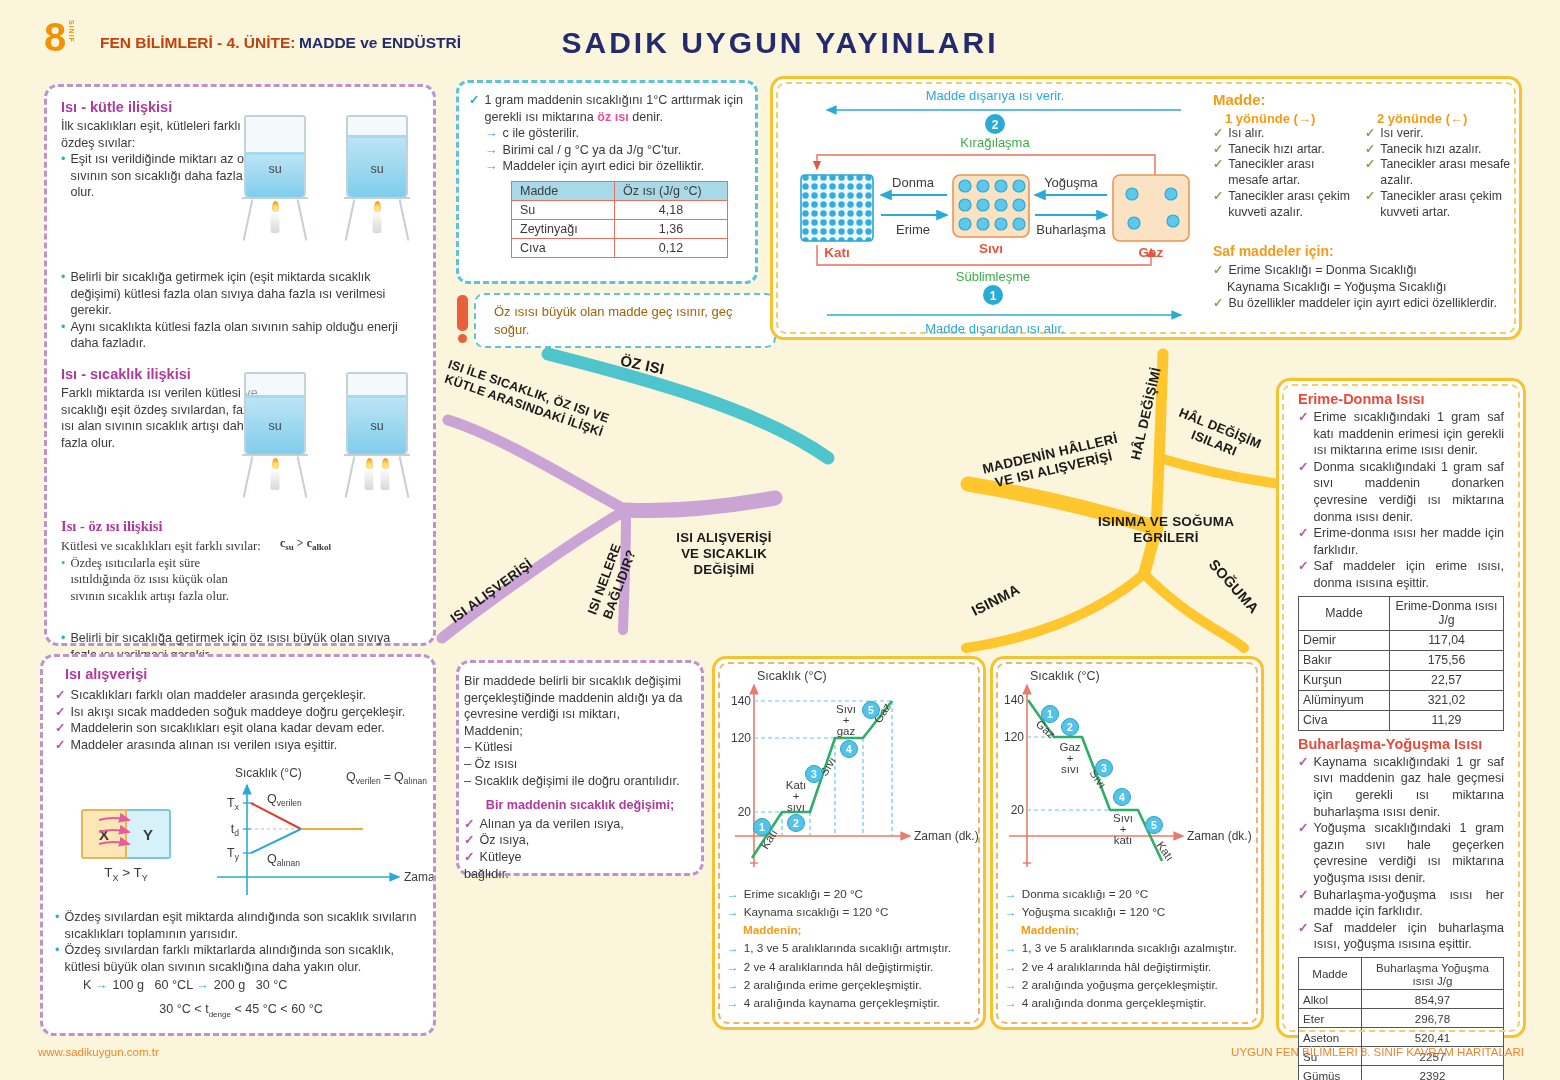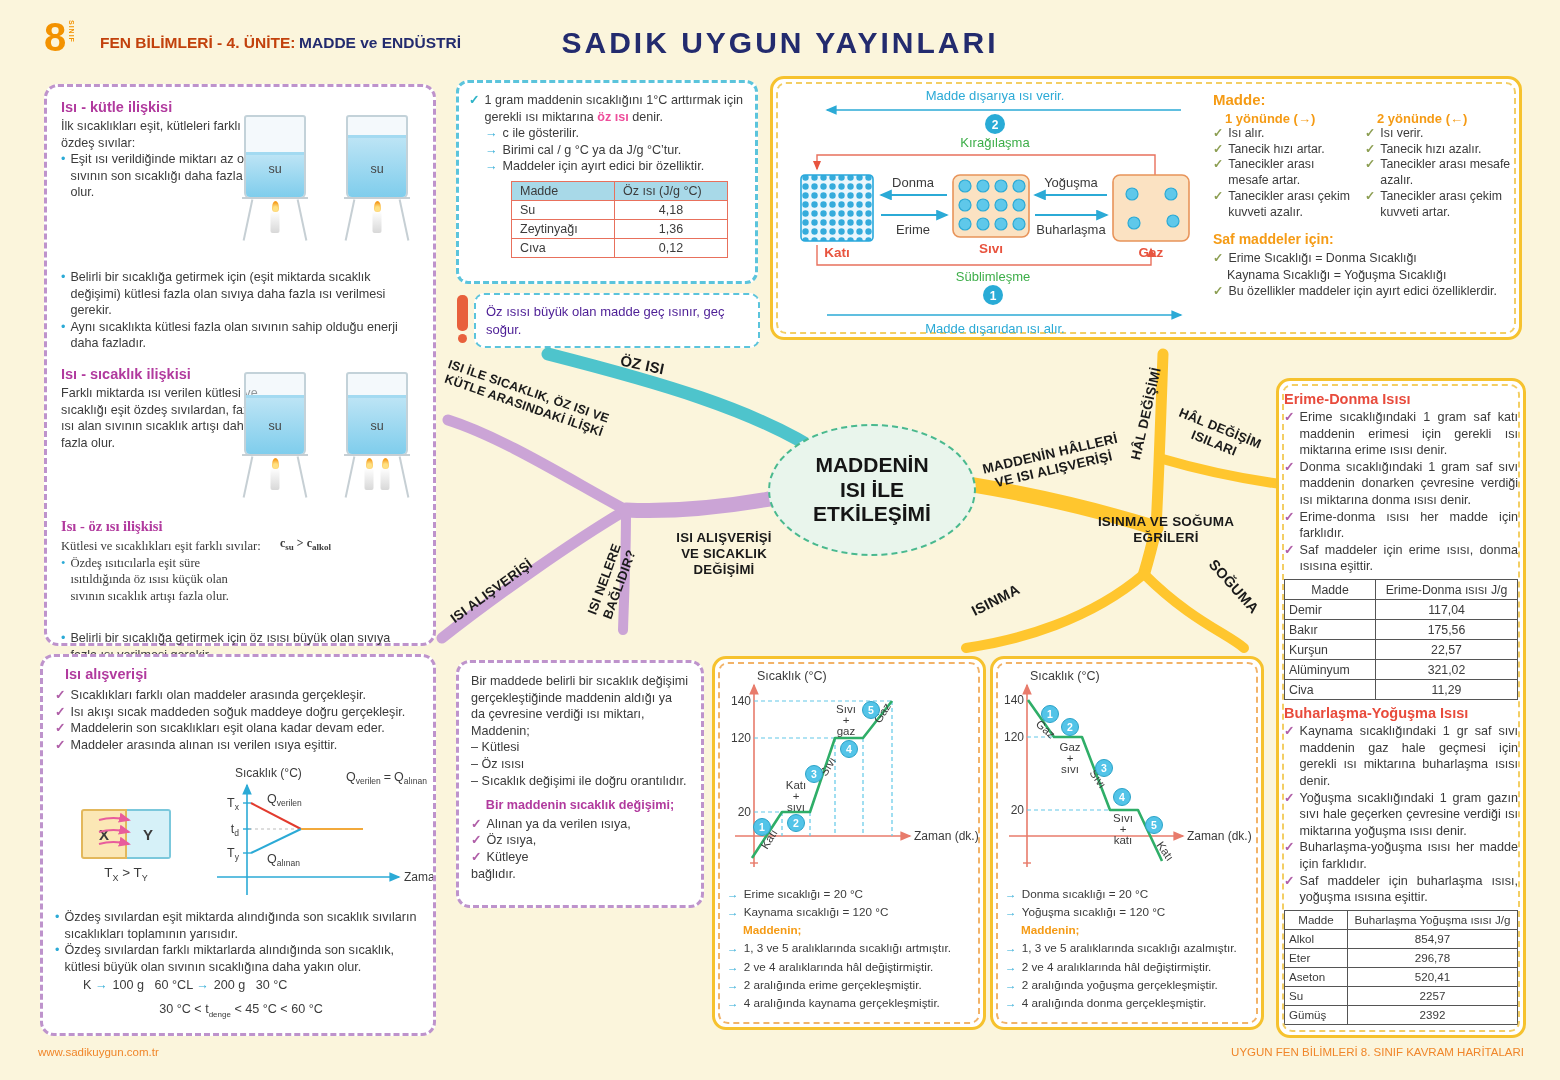--- a/index.html
+++ b/index.html
@@ -50,22 +50,22 @@
   .candle.two2{left:calc(50% + 8px);}
   .flame{position:absolute;top:-10px;left:50%;transform:translateX(-50%);width:7px;height:11px;
          background:radial-gradient(circle at 50% 72%,#FFE082 25%,#F59D1E 75%);
          border-radius:50% 50% 50% 50%/65% 65% 35% 35%;}
   
   .oz-table{border-collapse:collapse;margin:6px 0 0 42px;font-size:12.5px;}
   .oz-table td,.oz-table th{border:1.4px solid #E8705C;padding:2px 8px;}
   .oz-table th{background:#A8D9E8;text-align:left;font-weight:normal;}
   .oz-table td.v{text-align:center;}
   
-  .warn-box{border:2.5px dashed #5BC4DC;border-radius:10px;background:#fff;color:#4c1d95;
-            font-size:13px;line-height:1.35;padding:8px 10px;}
+  .warn-box{border:2.5px dashed #5BC4DC;border-radius:10px;background:#fff;color:#a16207;
+            font-size:13px;line-height:1.35;padding:8px 18px;}
   .excl-bar{width:11px;height:36px;background:#E8603C;border-radius:5px;}
   .excl-dot{width:9px;height:9px;background:#E8603C;border-radius:50%;margin:3px 0 0 1px;}
   
   .cloud{position:absolute;left:768px;top:424px;width:204px;height:128px;background:#E9F5EC;
          border:2.5px dashed #49B98E;border-radius:50%;display:flex;align-items:center;justify-content:center;
          text-align:center;font-weight:bold;font-size:21px;line-height:1.18;white-space:pre-line;z-index:3;color:#151515;}
   .mlabel{position:absolute;font-weight:bold;color:#1A1A1A;white-space:pre-line;z-index:3;letter-spacing:.2px;line-height:1.22;}
   
   svg text{font-family:"Liberation Sans",sans-serif;}
   .svg-cy{fill:#2BAAD6;}
@@ -439,21 +439,21 @@
           <div class="row" style="font-size:12.3px;line-height:1.28;">
               <span class="ck olive">✓</span>
               <span>Tanecikler arası mesafe azalır.</span>
             </div>
           <div class="row" style="font-size:12.3px;line-height:1.28;">
               <span class="ck olive">✓</span>
               <span>Tanecikler arası çekim kuvveti artar.</span>
             </div>
         </div>
       </div>
-      <div class="ttl-orange" style="font-size:14px;margin-top:11px;">Saf maddeler için:</div>
+      <div class="ttl-orange" style="font-size:14px;margin-top:23px;">Saf maddeler için:</div>
       <div class="row" style="font-size:12.4px;line-height:1.3;margin-top:3px;">
           <span class="ck olive">✓</span>
           <span>Erime Sıcaklığı = Donma Sıcaklığı</span>
         </div>
       <div class="row" style="font-size:12.4px;line-height:1.3;margin-left:14px;">
           <span>Kaynama Sıcaklığı = Yoğuşma Sıcaklığı</span>
         </div>
       <div class="row" style="font-size:12.4px;line-height:1.3;">
           <span class="ck olive">✓</span>
           <span>Bu özellikler maddeler için ayırt edici özelliklerdir.</span>
@@ -468,41 +468,38 @@
     <path d="M196,172 C140,205 60,262 12,300" stroke="#CBA4D6" stroke-width="11" fill="none" stroke-linecap="round"></path>
     <path d="M196,172 C196,225 194,258 193,292" stroke="#CBA4D6" stroke-width="10" fill="none" stroke-linecap="round"></path>
     <path d="M538,146 C610,158 668,172 726,190" stroke="#FFC62E" stroke-width="15" fill="none" stroke-linecap="round"></path>
     <path d="M726,190 C729,135 731,70 733,16" stroke="#FFC62E" stroke-width="11" fill="none" stroke-linecap="round"></path>
     <path d="M729,120 C770,132 818,142 858,147" stroke="#FFC62E" stroke-width="10" fill="none" stroke-linecap="round"></path>
     <path d="M726,190 C721,212 717,226 714,236" stroke="#FFC62E" stroke-width="12" fill="none" stroke-linecap="round"></path>
     <path d="M714,236 C660,282 590,302 536,310" stroke="#FFC62E" stroke-width="10" fill="none" stroke-linecap="round"></path>
     <path d="M714,236 C760,282 798,296 814,310" stroke="#FFC62E" stroke-width="10" fill="none" stroke-linecap="round"></path>
   </svg>
 
-  <div class="cloud">MADDENİN
-ISI İLE
-ETKİLEŞİMİ</div>
   <div class="mlabel" style="left:620px;top:356px;font-size:15px;transform:rotate(12deg);">ÖZ ISI</div>
   <div class="mlabel" style="left:434px;top:384px;width:184px;font-size:12.5px;text-align:center;transform:rotate(19deg);">ISI İLE SICAKLIK, ÖZ ISI VE KÜTLE ARASINDAKİ İLİŞKİ</div>
   <div class="mlabel" style="left:440px;top:574px;width:130px;font-size:13.5px;transform:rotate(-36deg);">ISI ALIŞVERİŞİ</div>
   <div class="mlabel" style="left:566px;top:566px;width:92px;font-size:13px;text-align:center;transform:rotate(-70deg);">ISI NELERE BAĞLIDIR?</div>
   <div class="mlabel" style="left:660px;top:530px;width:128px;font-size:13.2px;text-align:center;">ISI ALIŞVERİŞİ
 VE SICAKLIK
 DEĞİŞİMİ</div>
   <div class="mlabel" style="left:972px;top:446px;width:160px;font-size:13.5px;text-align:center;transform:rotate(-13deg);">MADDENİN HÂLLERİ
 VE ISI ALIŞVERİŞİ</div>
   <div class="mlabel" style="left:1128px;top:458px;font-size:13.5px;white-space:nowrap;transform:rotate(-77deg);transform-origin:0 0;">HÂL DEĞİŞİMİ</div>
   <div class="mlabel" style="left:1163px;top:420px;width:108px;font-size:13px;text-align:center;transform:rotate(22deg);">HÂL DEĞİŞİM
 ISILARI</div>
   <div class="mlabel" style="left:1090px;top:514px;width:152px;font-size:13.5px;text-align:center;">ISINMA VE SOĞUMA
 EĞRİLERİ</div>
   <div class="mlabel" style="left:970px;top:592px;font-size:14.5px;transform:rotate(-27deg);">ISINMA</div>
   <div class="mlabel" style="left:1200px;top:578px;font-size:14.5px;transform:rotate(48deg);">SOĞUMA</div>
 
-  <div class="abs box-purple" style="left:456px;top:660px;width:248px;height:248px;padding:10px 12px;box-sizing:border-box;">
+  <div class="abs box-purple" style="left:456px;top:660px;width:248px;height:216px;padding:10px 5px;box-sizing:border-box;">
     <div class="t">Bir maddede belirli bir sıcaklık değişimi gerçekleştiğinde maddenin aldığı ya da çevresine verdiği ısı miktarı,</div>
     <div class="t">Maddenin;</div>
     <div class="t">– Kütlesi</div>
     <div class="t">– Öz ısısı</div>
     <div class="t">– Sıcaklık değişimi ile doğru orantılıdır.</div>
     <div class="t" style="color:#B13A9E;font-weight:bold;text-align:center;margin-top:8px;">Bir maddenin sıcaklık değişimi;</div>
     <div class="row t" style="margin-top:2px;">
         <span class="ck">✓</span>
         <span>Alınan ya da verilen ısıya,</span>
       </div>
@@ -660,21 +657,21 @@
           <span class="ar">→</span>
           <span>2 aralığında yoğuşma gerçekleşmiştir.</span>
         </div>
       <div class="row">
           <span class="ar">→</span>
           <span>4 aralığında donma gerçekleşmiştir.</span>
         </div>
     </div>
   </div>
 
-  <div class="abs box-gold" style="left:1276px;top:378px;width:250px;height:660px;padding:10px 5px;box-sizing:border-box;">
+  <div class="abs box-gold" style="left:1276px;top:378px;width:250px;height:660px;padding:10px 19px;box-sizing:border-box;">
     <div class="inner-dash"></div>
     <div class="ttl-red">Erime-Donma Isısı</div>
     <div class="row t just" style="margin-top:2px;">
         <span class="ck">✓</span>
         <span>Erime sıcaklığındaki 1 gram saf katı maddenin erimesi için gerekli ısı miktarına erime ısısı denir.</span>
       </div>
     <div class="row t just">
         <span class="ck">✓</span>
         <span>Donma sıcaklığındaki 1 gram saf sıvı maddenin donarken çevresine verdiği ısı miktarına donma ısısı denir.</span>
       </div>

